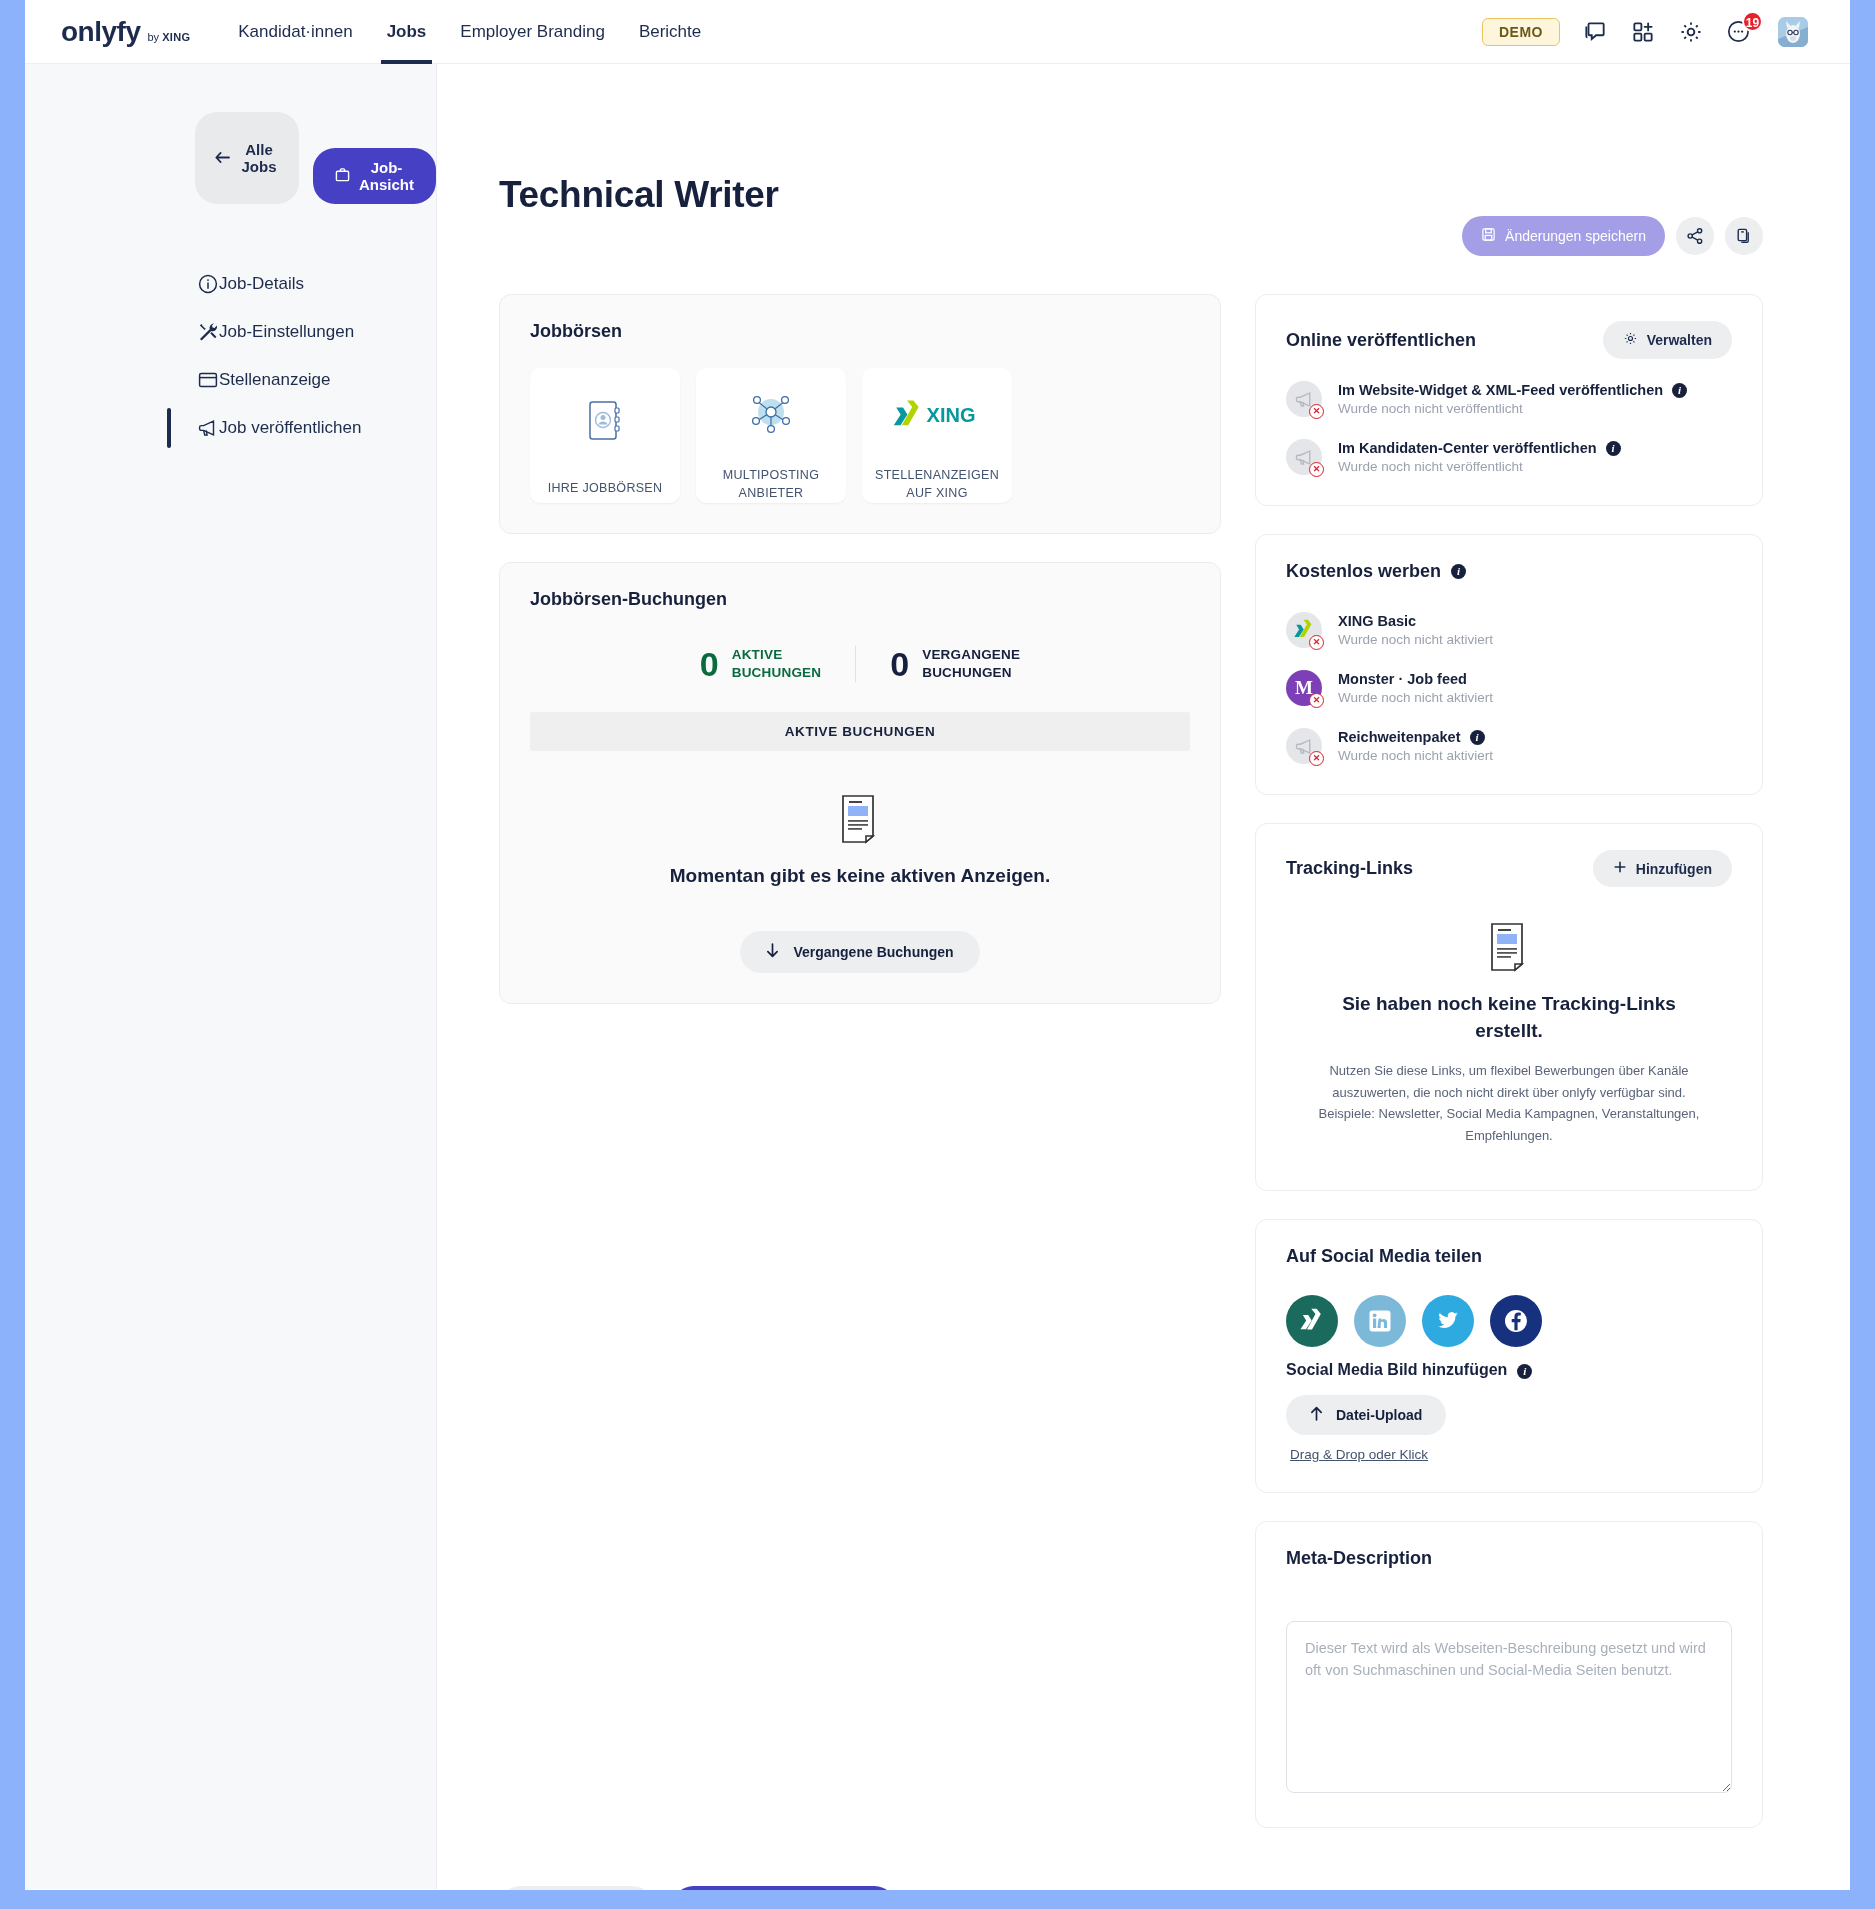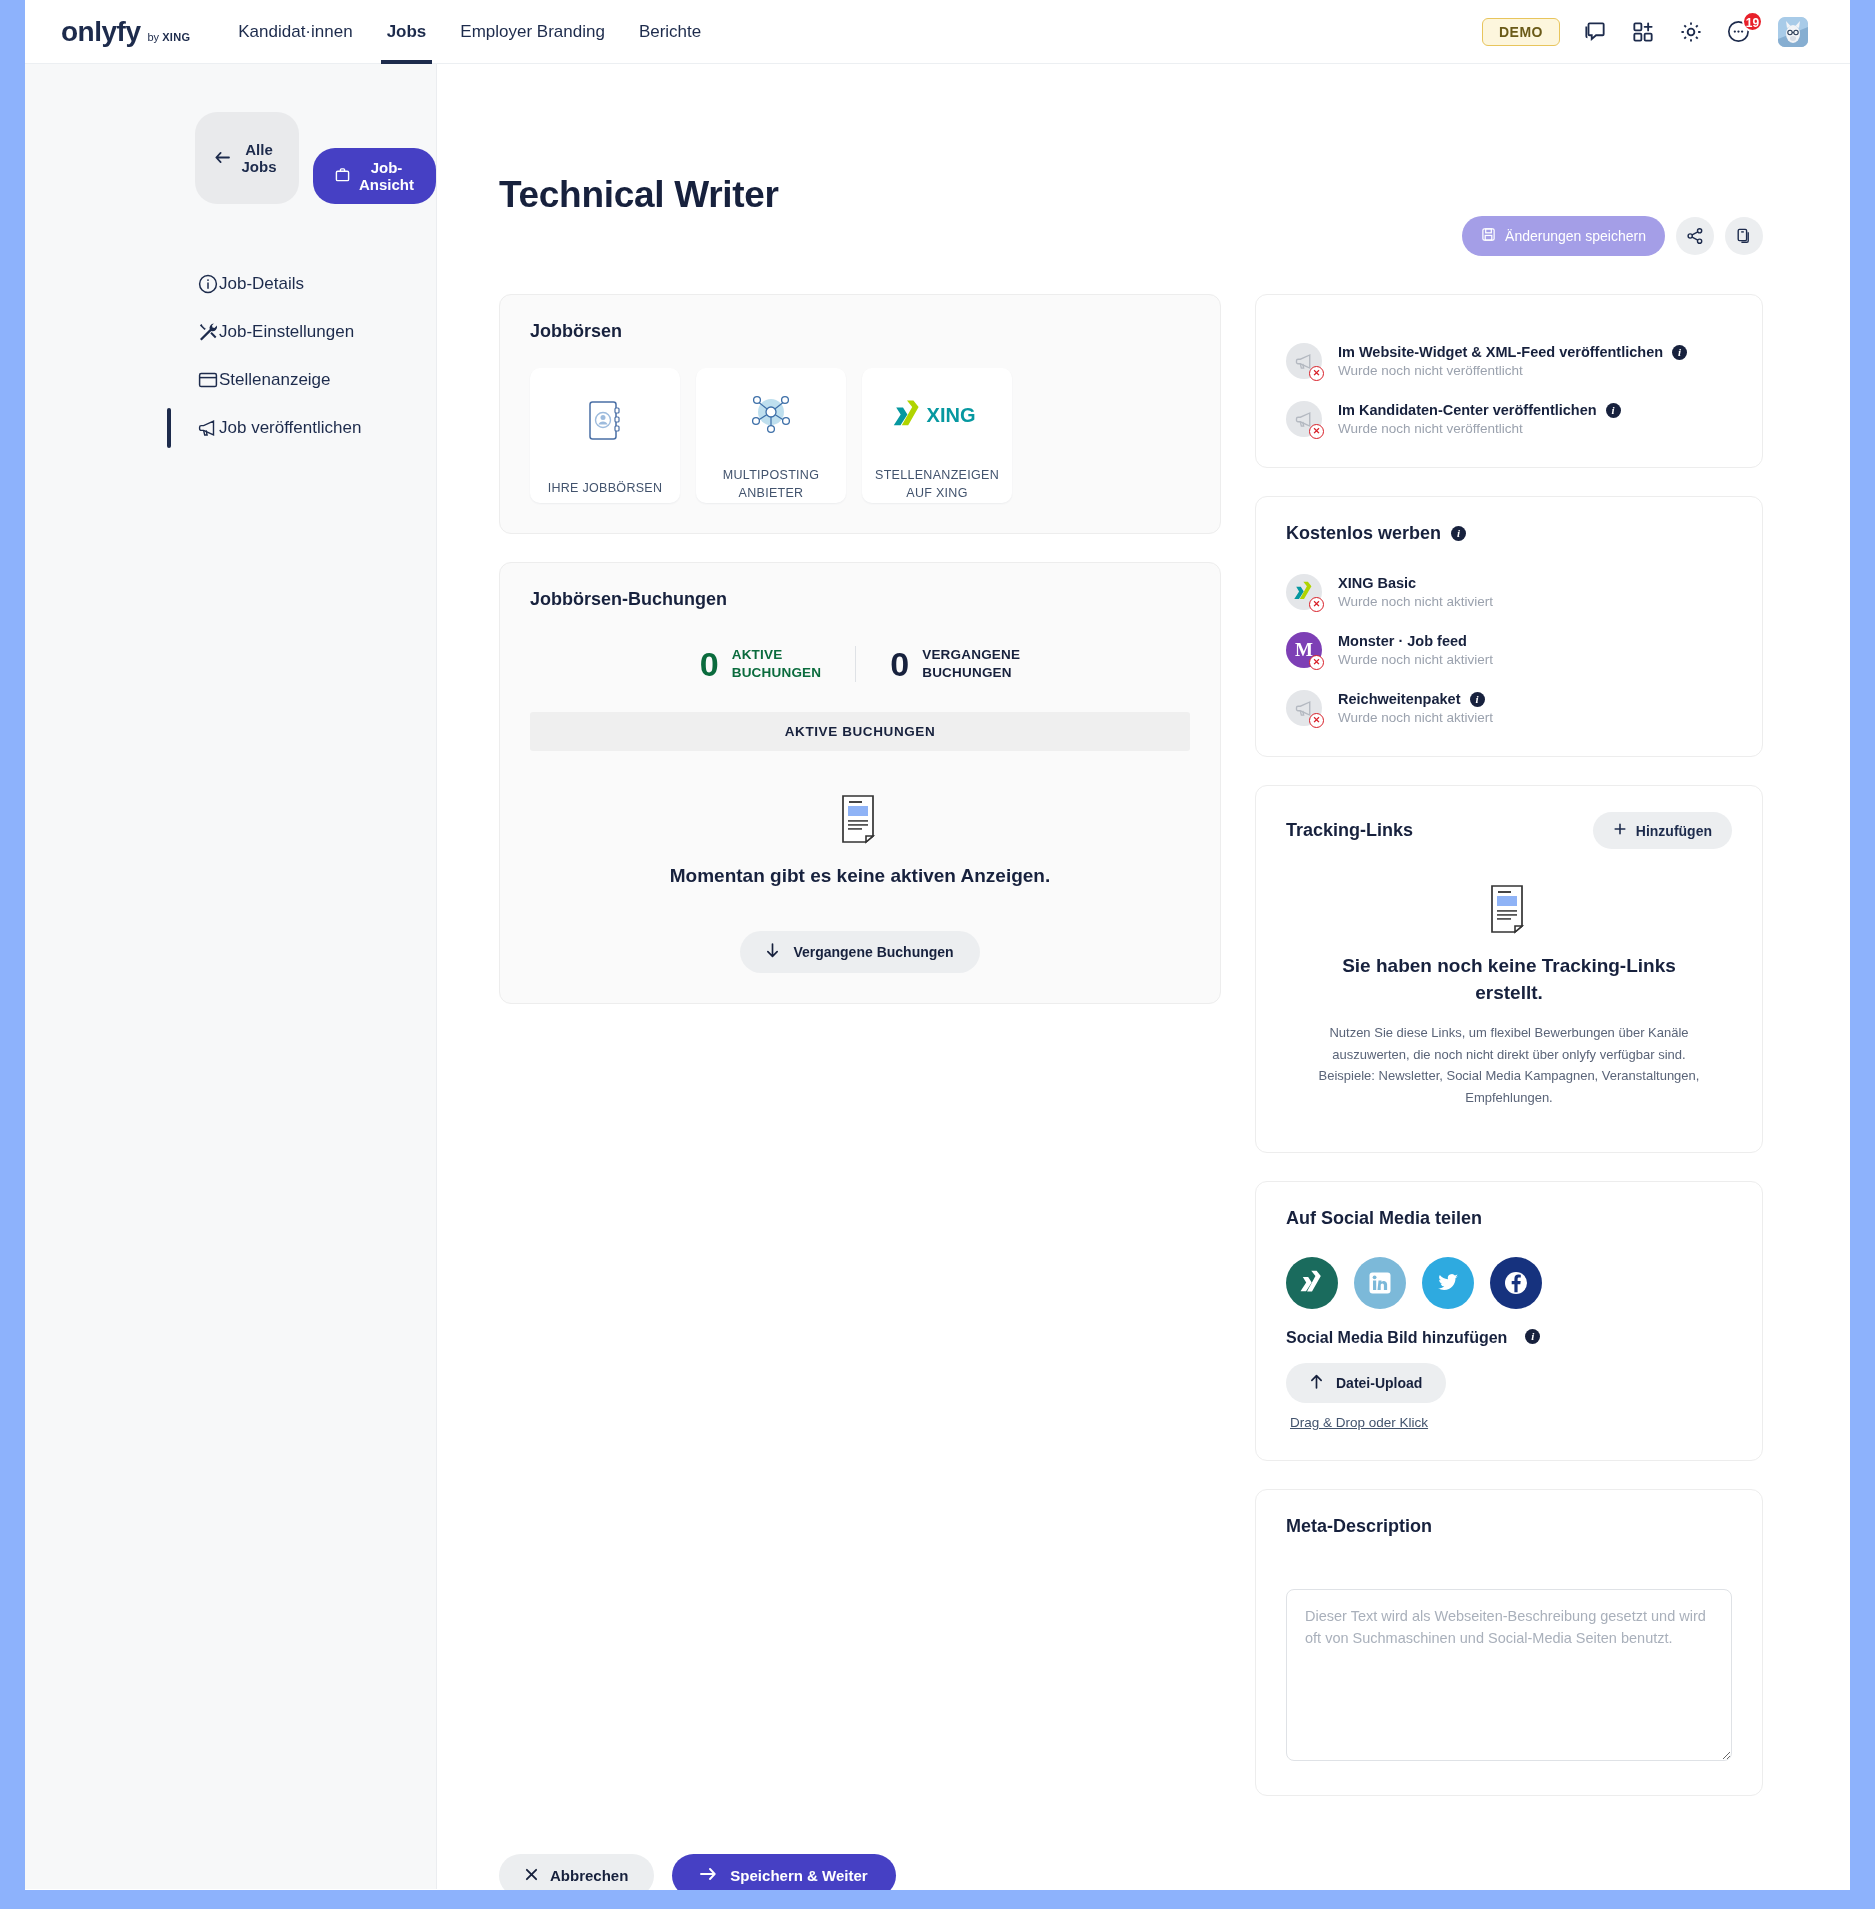--- a/index.html
+++ b/index.html
@@ -202,22 +202,22 @@
   .tl-title { font-size: 19px; font-weight: 700; color: #17213d; line-height: 1.4; margin-top: 14px; padding: 0 26px;}
   .tl-desc { font-size: 13px; color: #5a6478; line-height: 1.65; margin-top: 16px; padding: 0 8px; }
 
   .socials { display: flex; gap: 16px; margin-top: 28px; }
   .soc {
     width: 52px; height: 52px; border-radius: 50%;
     display: flex; align-items: center; justify-content: center; cursor: pointer;
   }
   .soc svg { width: 26px; height: 26px; fill: #fff; }
   .sm-sub {
-    margin-top: 20px; font-size: 16px; font-weight: 700; color: #17213d;
-    display: flex; align-items: flex-start; gap: 18px;
+    margin-top: 14px; font-size: 16px; font-weight: 700; color: #17213d;
+    display: flex; align-items: flex-end; gap: 10px;
   }
   .upload-btn {
     margin-top: 16px; background: #eceef0; color: #17213d; font-size: 14px;
     font-weight: 700; padding: 11px 24px; border-radius: 20px;
     display: inline-flex; align-items: center; gap: 13px; border: none; cursor: pointer;
   }
   .dd-hint { margin-top: 12px; font-size: 13.5px; color: #42536d; padding-left: 4px; text-decoration: underline; }
 
   .meta-area {
     margin-top: 52px; width: 100%; height: 172px; border: 1px solid #dfe2e6;
@@ -505,20 +505,32 @@
                   <span>Vergangene Buchungen</span>
                 </button>
               </div>
             </div>
 
           </div>
 
           <div class="col-right">
 
             <div class="card white">
+              <div class="card-head">
+                <div class="card-title">Online veröffentlichen</div>
+                <button class="btn-light">
+                  <span>
+                    <svg width="15" height="15" viewBox="0 0 18 18" fill="none" stroke="#1d2b4c" stroke-width="1.4">
+                      <circle cx="9" cy="9" r="2.4"></circle>
+                      <path d="M9 2.3v1.7M9 14v1.7M2.3 9H4M14 9h1.7M4.3 4.3l1.2 1.2M12.5 12.5l1.2 1.2M13.7 4.3l-1.2 1.2M5.5 12.5l-1.2 1.2"></path>
+                    </svg>
+                  </span>
+                  <span>Verwalten</span>
+                </button>
+              </div>
 
               <div class="lrow">
                 <div class="lrow-ico">
                   <div class="circ">
                     <svg width="21" height="21" viewBox="0 0 22 22" fill="none" stroke="#b4b9c1" stroke-width="1.4">
                       <path d="M16.5 4.2 6.6 8.6H4.2A1.6 1.6 0 0 0 2.6 10.2v1.6A1.6 1.6 0 0 0 4.2 13.4h2.4l9.9 4.4V4.2z"></path>
                       <path d="M6.6 13.4l1.1 4.6h2.4l-.9-4.6"></path>
                     </svg>
                   </div>
                   <div class="xmark">✕</div>

